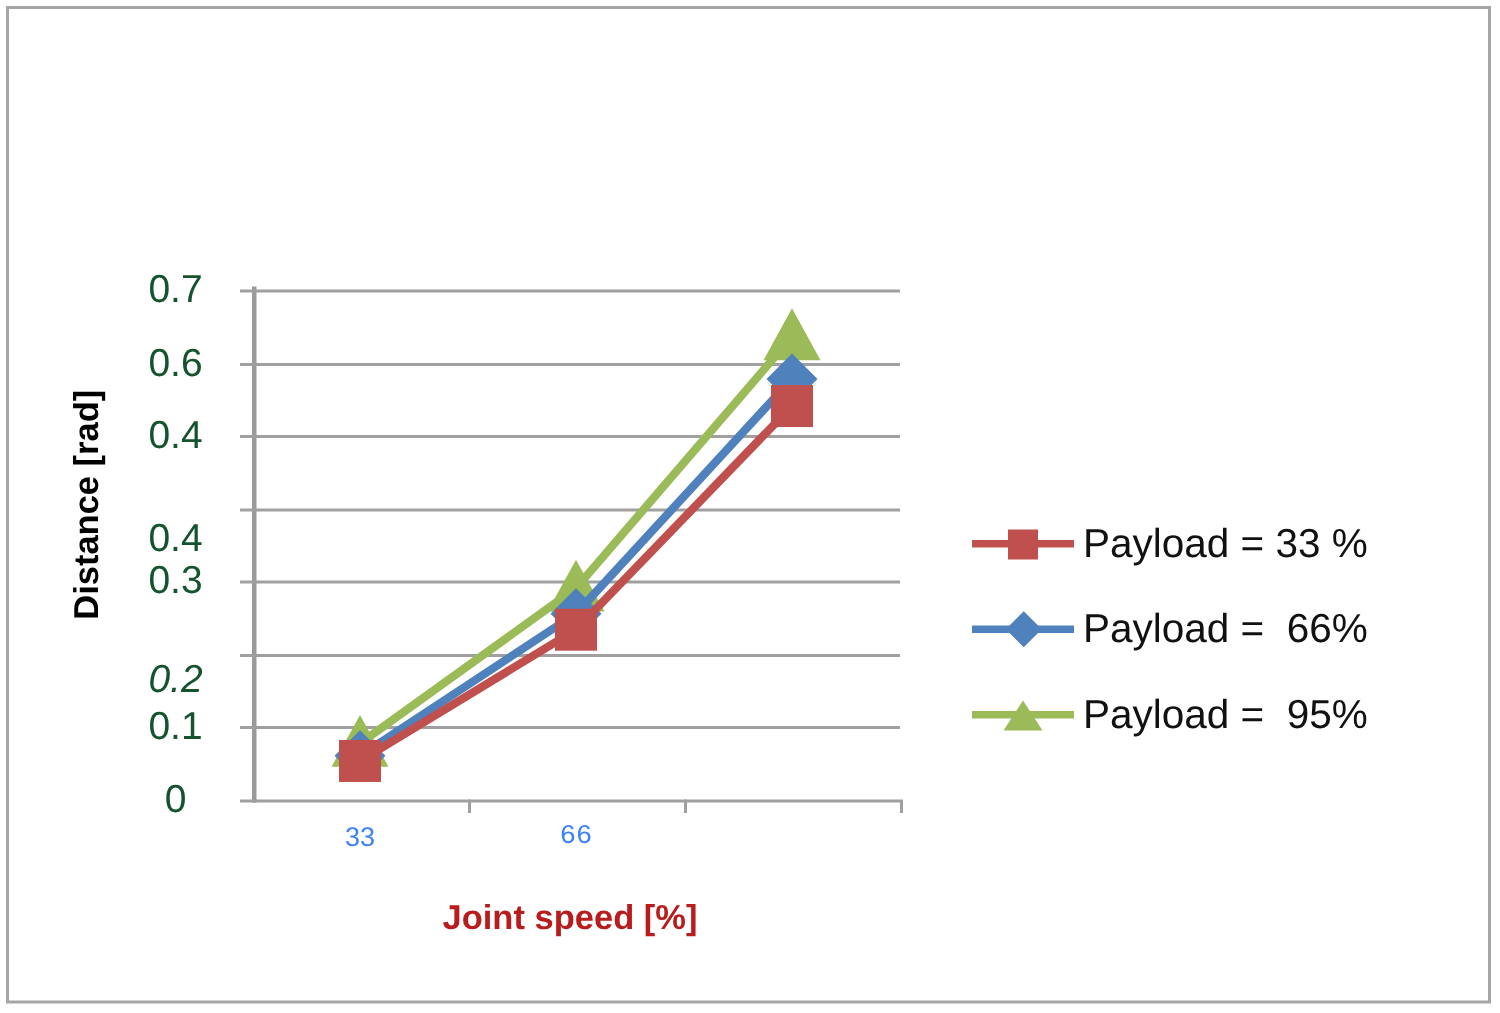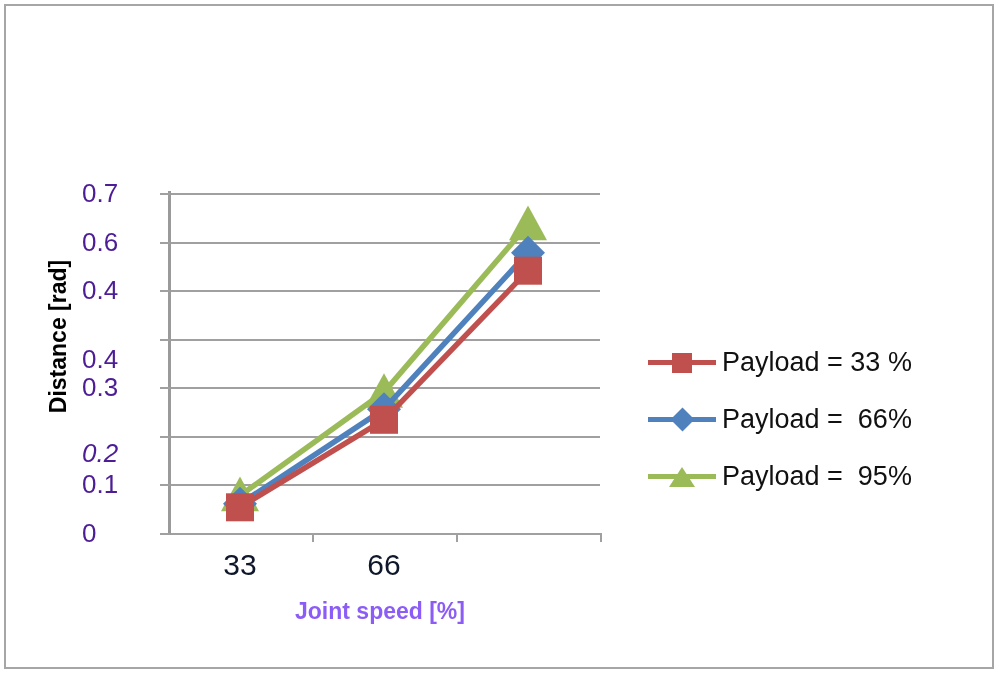--- a/index.html
+++ b/index.html
@@ -57,21 +57,21 @@
     white-space: nowrap;
   }
   #x-axis-title {
     position: absolute;
     left: 160px;
     top: 598px;
     width: 440px;
     text-align: center;
     font-weight: bold;
     font-size: 23px;
-    color: #8b5cf6;
+    color: #b91c1c;
   }
 
   
   #plot-area {
     position: absolute;
     left: 168px;
     top: 193px;
     width: 432px;
     height: 340px;
   }
@@ -94,23 +94,23 @@
     position: absolute;
     left: 160px;
     width: 10px;
     height: 0;
     border-top: 2px solid #a0a0a0;
   }
   .y-tick-label {
     position: absolute;
     right: 0;
     width: 70px;
-    text-align: left;
+    text-align: center;
     font-size: 26px;
-    color: #4c1d95;
+    color: #14532d;
     transform: translateY(-50%);
   }
   #y-labels {
     position: absolute;
     left: 80px;
     top: 193px;
     width: 72px;
     height: 340px;
   }
 
@@ -119,22 +119,22 @@
     top: 533px;
     width: 0;
     height: 9px;
     border-left: 2px solid #a0a0a0;
   }
   .x-tick-label {
     position: absolute;
     top: 548px;
     width: 120px;
     text-align: center;
-    font-size: 30px;
-    color: #0f172a;
+    font-size: 18px;
+    color: #3b82f6;
   }
 
   
   #series-svg {
     position: absolute;
     left: 0;
     top: 0;
     width: 1000px;
     height: 675px;
     pointer-events: none;
@@ -274,15 +274,15 @@
     <div class="y-tick" style="top: 241.571px;"></div>
     <div class="y-tick" style="top: 290.143px;"></div>
     <div class="y-tick" style="top: 338.714px;"></div>
     <div class="y-tick" style="top: 387.286px;"></div>
     <div class="y-tick" style="top: 435.857px;"></div>
     <div class="y-tick" style="top: 484.429px;"></div>
     <div class="y-tick" style="top: 533px;"></div>
     <div class="x-tick" style="left: 312px;"></div>
     <div class="x-tick-label" style="left: 180px;">33</div>
     <div class="x-tick" style="left: 456px;"></div>
-    <div class="x-tick-label" style="left: 324px;">66</div>
+    <div class="x-tick-label" style="left: 324px; font-family: Liberation Mono, monospace;">66</div>
     <div class="x-tick" style="left: 600px;"></div>
   </div>
 
 </body></html>

